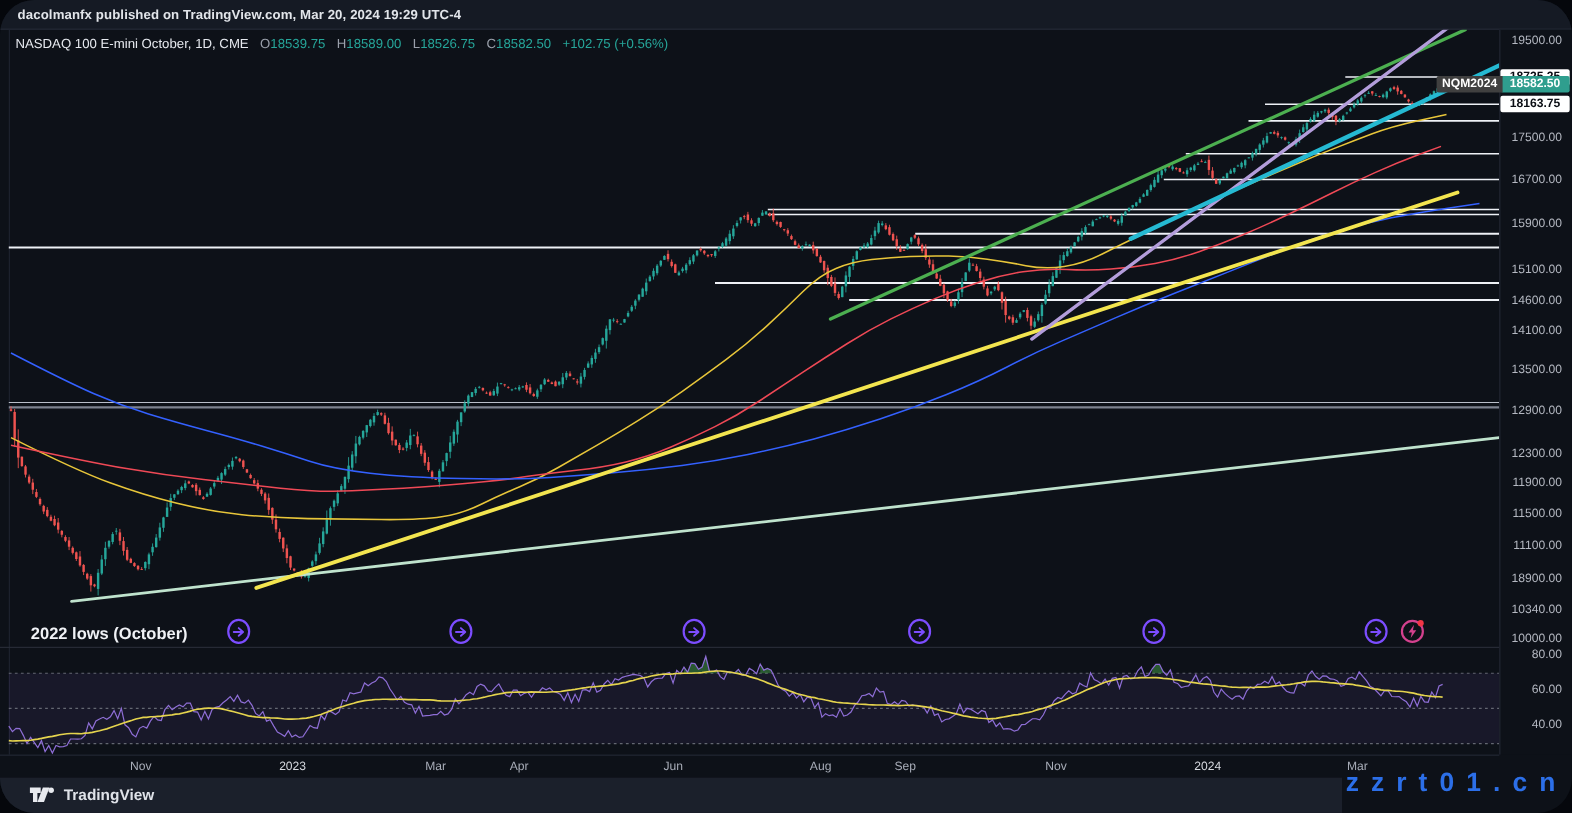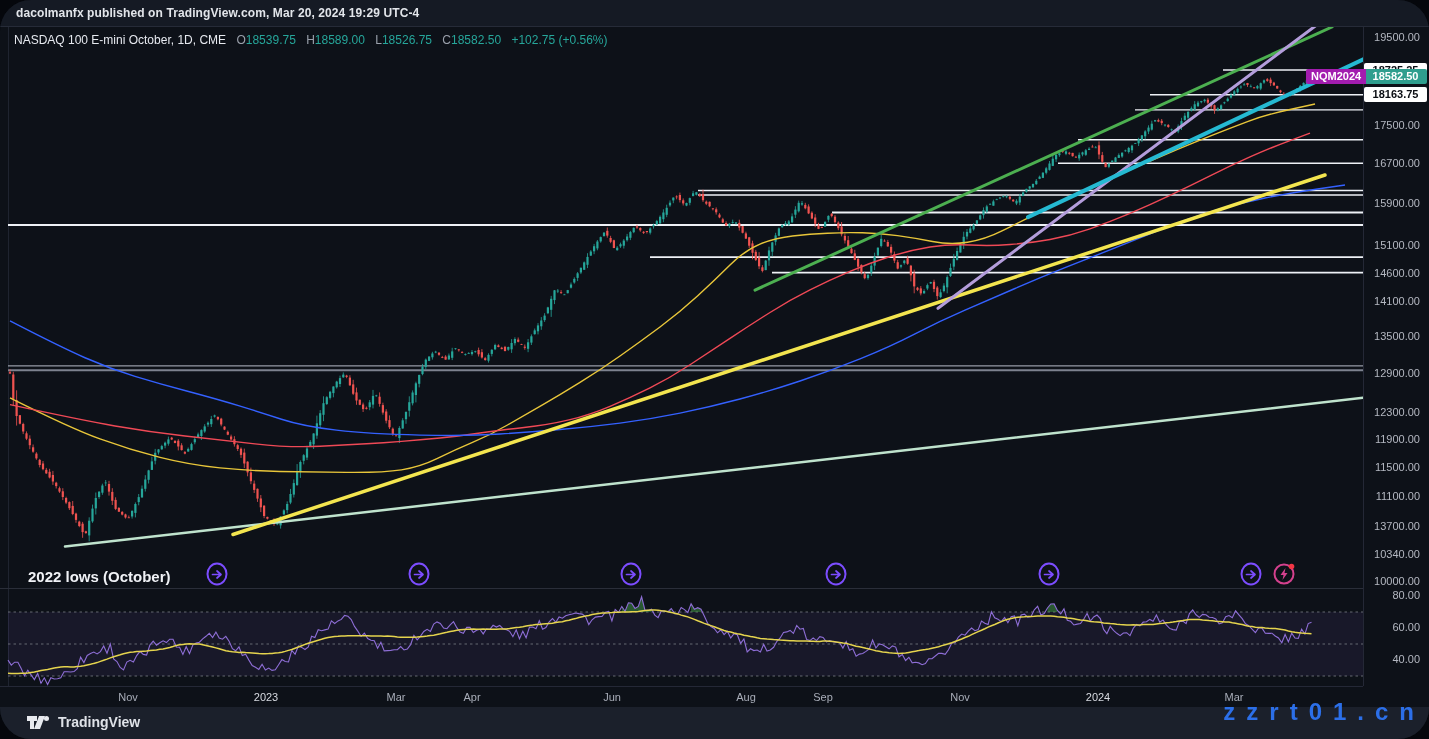--- a/index.html
+++ b/index.html
@@ -17,36 +17,36 @@
   .legend .v{color:#26a69a;}
   .legend .chg{color:#26a69a;margin-left:7px;}
   
   .main-svg{position:absolute;left:0;top:27px;z-index:5;}
   .rsi-wrap{position:absolute;left:0;top:588px;width:1363px;height:98px;border-top:1px solid #2a2e39;z-index:5;}
   .rsi-svg{position:absolute;left:0;top:0;}
   .left-edge{position:absolute;left:8px;top:27px;width:1px;height:659px;background:#1f2430;z-index:4;}
   
   .annotation{position:absolute;left:28px;top:568px;font-size:15px;font-weight:700;color:#f0f2f6;z-index:20;}
   
-  .series-label{position:absolute;top:69px;left:1306px;height:15px;padding:0 5px;background:#a21caf;
+  .series-label{position:absolute;top:69px;left:1306px;height:15px;padding:0 5px;background:#404040;
       color:#fff;font-size:11px;font-weight:700;line-height:15px;border-radius:2px 0 0 2px;z-index:25;}
   
   .axis{position:absolute;left:1363px;top:27px;width:66px;height:659px;background:#0d1118;
         border-left:1px solid #242836;z-index:15;}
   .tick{position:absolute;left:0;width:100%;padding-right:9px;text-align:right;font-size:11px;color:#b4b8c1;line-height:12px;}
   .badge{position:absolute;left:0;right:2px;height:15px;border-radius:2px;font-size:11px;font-weight:700;
          line-height:15px;text-align:center;z-index:5;}
   .badge.plain{background:#ffffff;color:#0b0e14;}
   .badge.accent{background:#2f9e8e;color:#ffffff;}
   
   .timeaxis{position:absolute;left:0;top:686px;width:1363px;height:21px;border-top:1px solid #242836;z-index:10;}
   .tlabel{position:absolute;top:4px;transform:translateX(-50%);font-size:11px;color:#a8adb8;}
   .tlabel.major{color:#d7dae0;}
   
-  .bottombar{position:absolute;left:0;top:707px;width:1429px;height:32px;background:#1b202b;z-index:12;}
+  .bottombar{position:absolute;left:0;top:707px;width:1220px;height:32px;background:#1b202b;z-index:12;}
   .brand{position:absolute;left:27px;top:7px;display:flex;align-items:center;gap:7px;}
   .brand .name{color:#dfe2e8;font-size:14px;font-weight:600;}
   
   .wm-cn{position:absolute;left:1148px;top:612px;width:281px;font-size:63px;font-weight:700;line-height:1.05;
          color:rgba(148,154,166,0.72);letter-spacing:4px;white-space:nowrap;z-index:40;pointer-events:none;}
   .wm-url{position:absolute;right:4px;top:698px;font-size:24px;font-weight:700;color:#2c6fe8;
           letter-spacing:11px;z-index:41;white-space:nowrap;pointer-events:none;}
 </style>
 </head>
 <body>
@@ -940,21 +940,21 @@
       <div class="tick" style="top: 170.201px;">15900.00</div>
       <div class="tick" style="top: 212.241px;">15100.00</div>
       <div class="tick" style="top: 239.662px;">14600.00</div>
       <div class="tick" style="top: 268.039px;">14100.00</div>
       <div class="tick" style="top: 303.45px;">13500.00</div>
       <div class="tick" style="top: 340.472px;">12900.00</div>
       <div class="tick" style="top: 379.257px;">12300.00</div>
       <div class="tick" style="top: 406.179px;">11900.00</div>
       <div class="tick" style="top: 434.022px;">11500.00</div>
       <div class="tick" style="top: 462.851px;">11100.00</div>
-      <div class="tick" style="top: 492.738px;">13700.00</div>
+      <div class="tick" style="top: 492.738px;">18900.00</div>
       <div class="tick" style="top: 520.608px;">10340.00</div>
       <div class="tick" style="top: 547.835px;">10000.00</div>
       <div class="badge plain" style="top: 35.5143px;">18725.25</div>
       <div class="badge accent" style="top: 41.7461px;">18582.50</div>
       <div class="badge plain" style="top: 60.3067px;">18163.75</div>
     </div>
 
   <div class="timeaxis" id="timeAxis">
       <div class="tlabel" style="left: 128px;">Nov</div>
       <div class="tlabel major" style="left: 266px;">2023</div>

